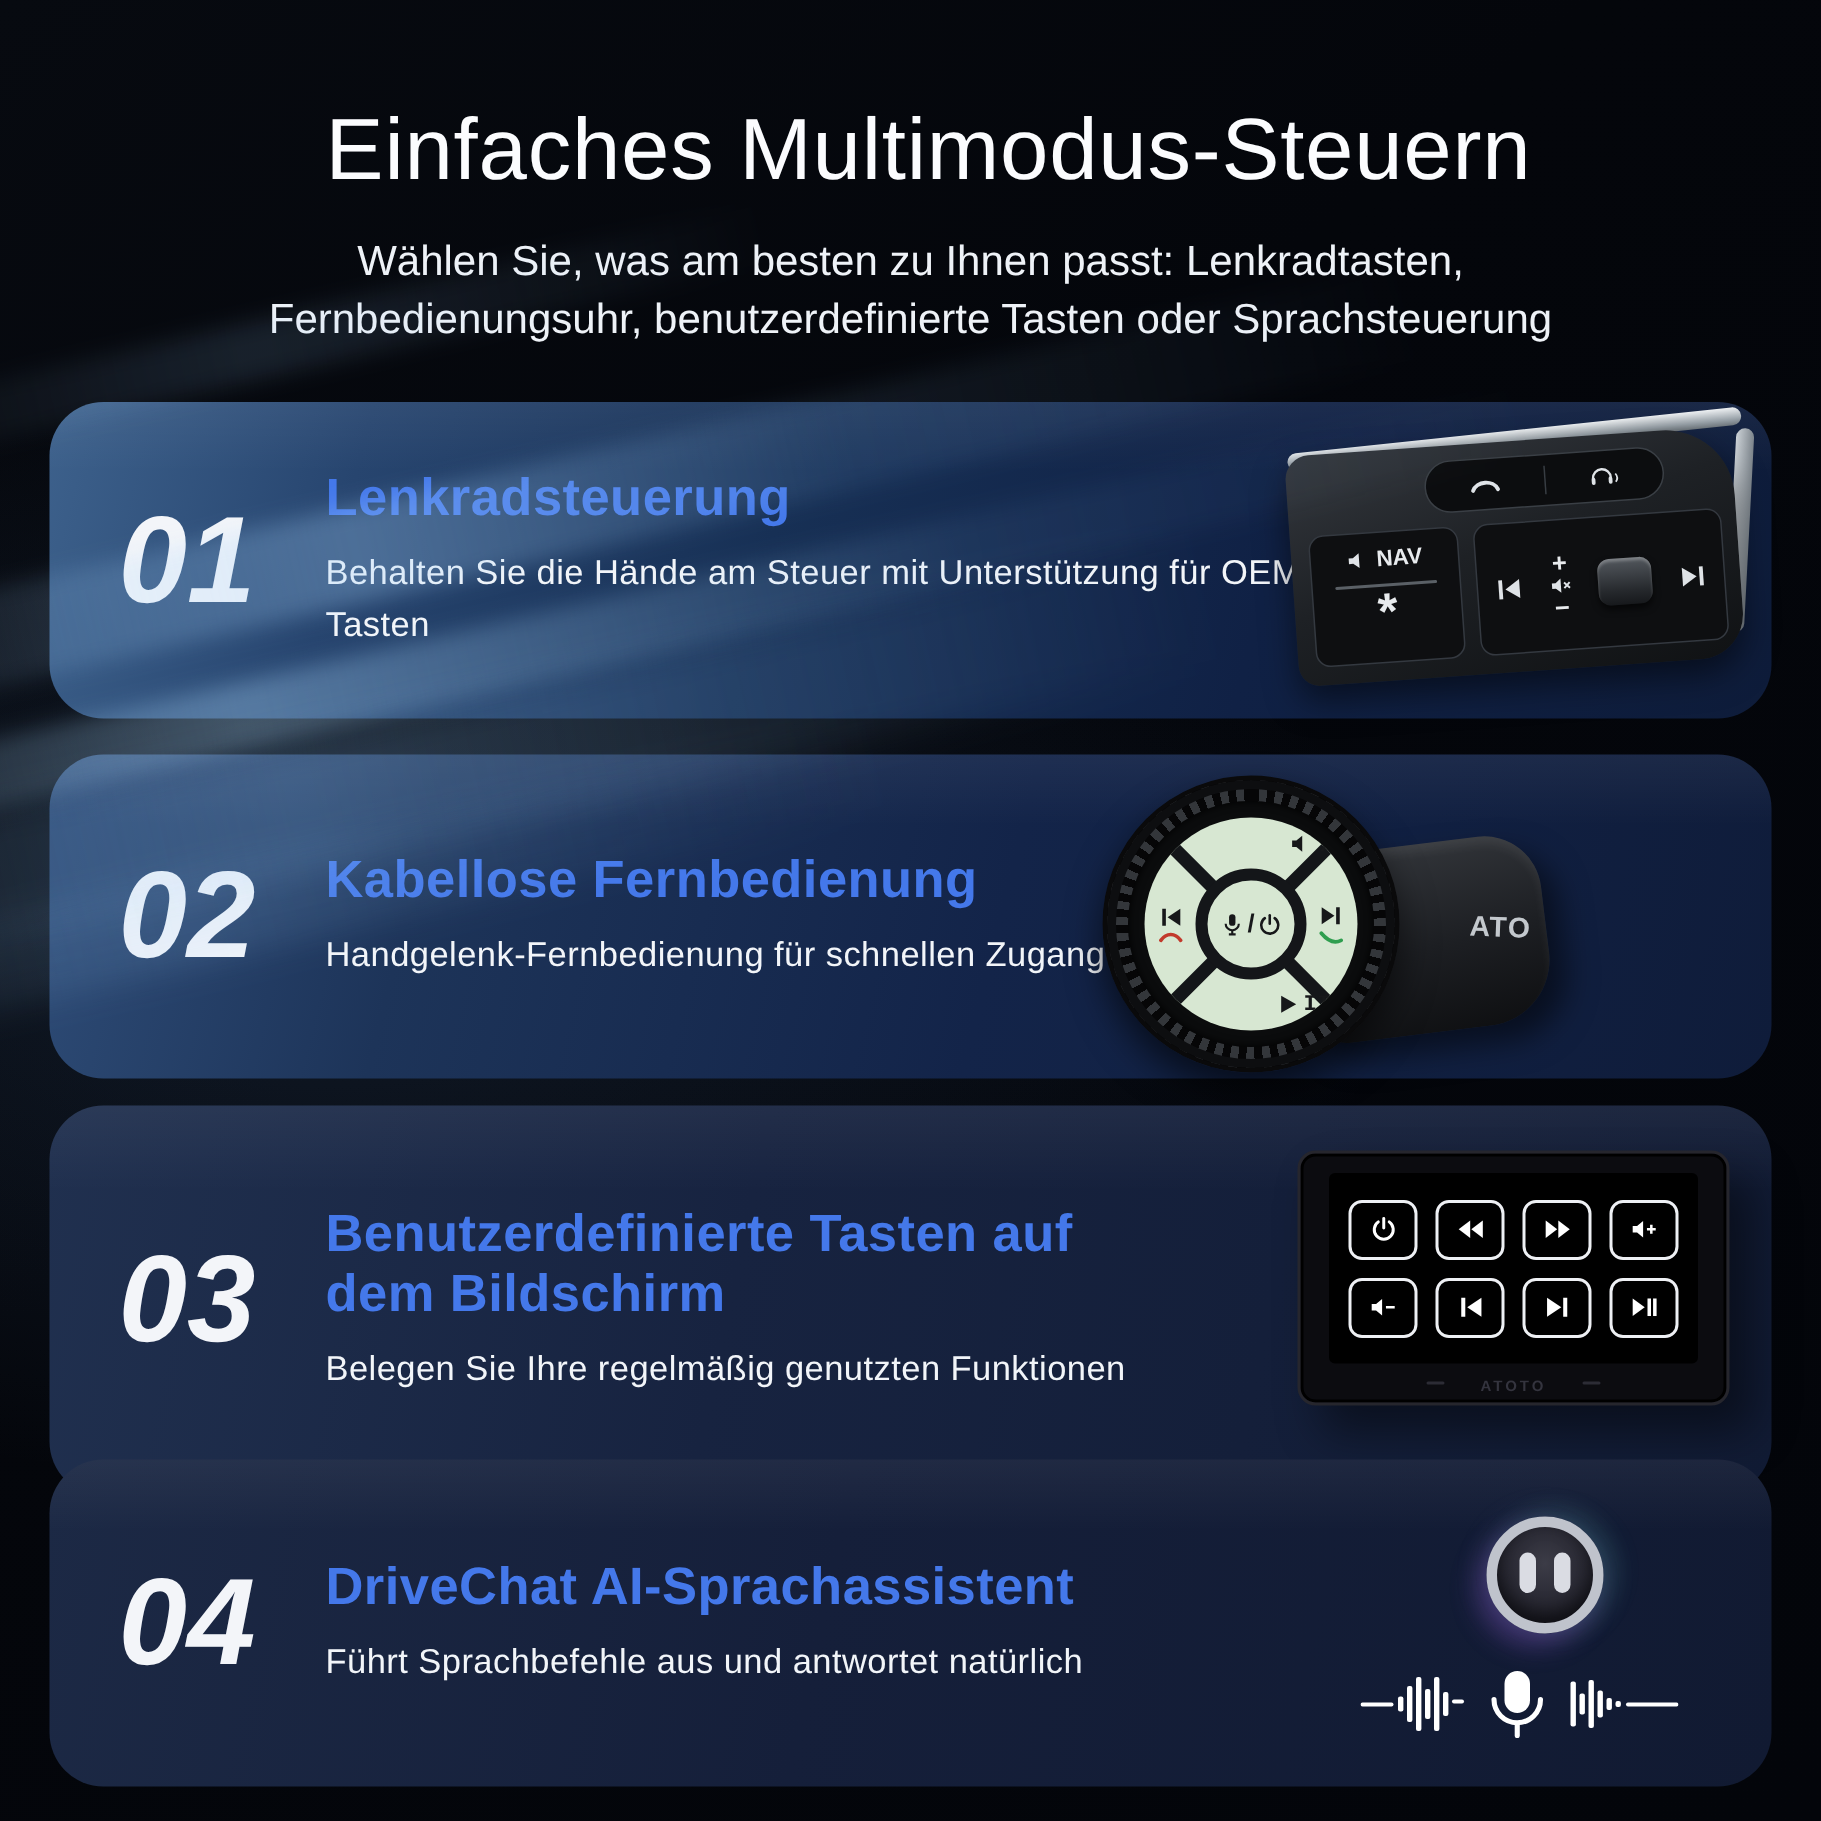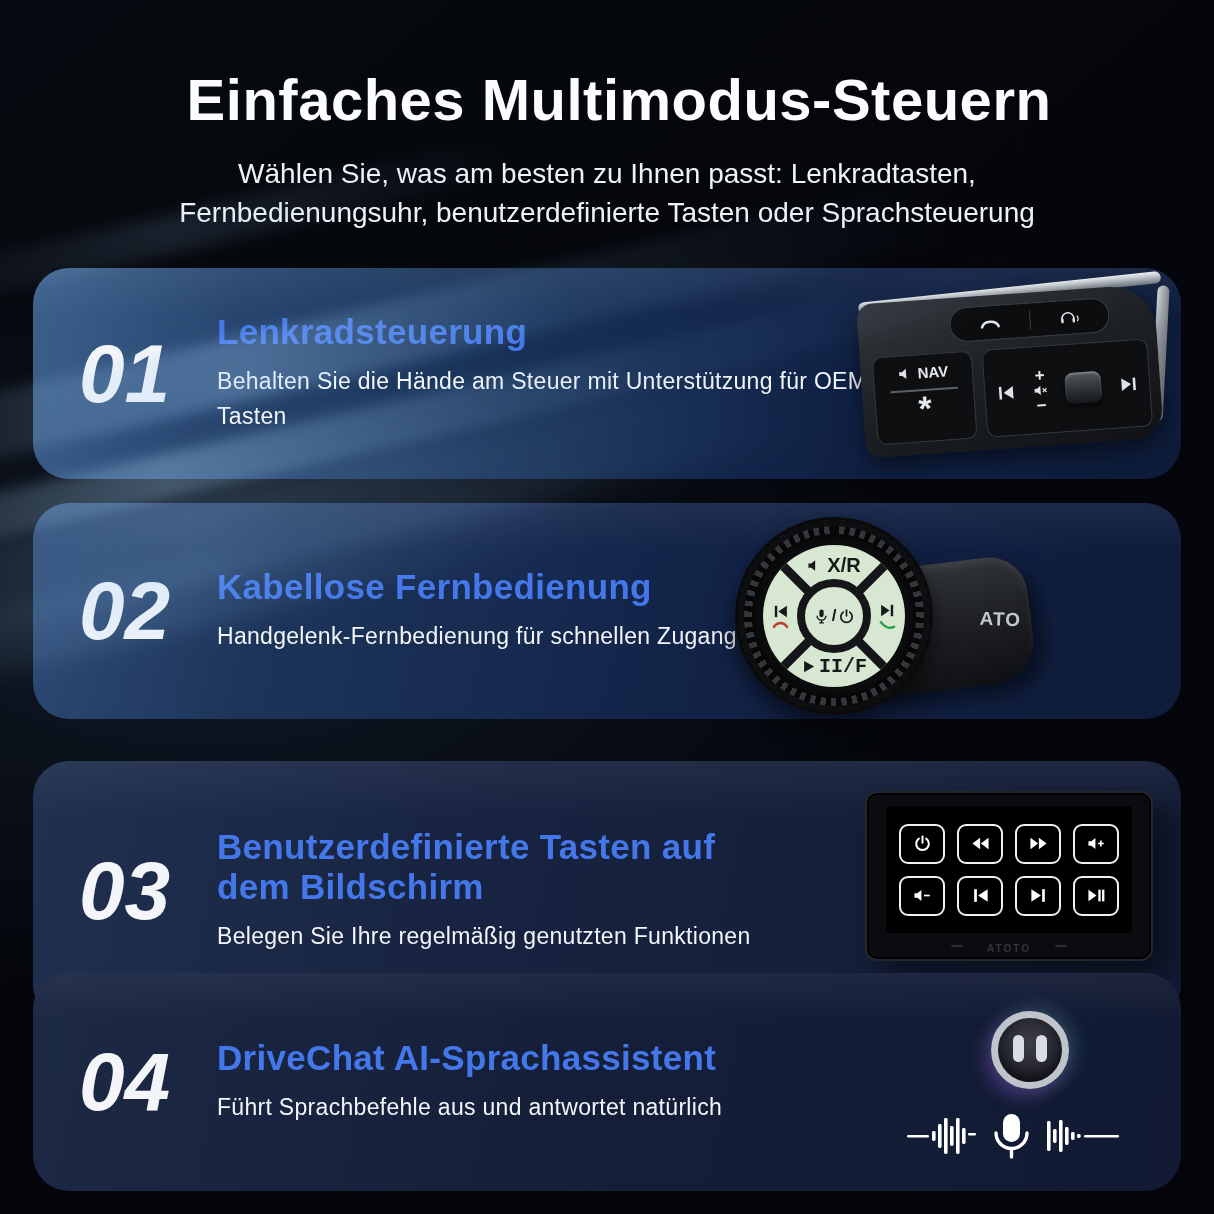--- a/index.html
+++ b/index.html
@@ -17,31 +17,31 @@
   .b1 { top:300px; left:-160px; width:1120px; height:64px;
         background:linear-gradient(90deg, rgba(140,190,235,0), rgba(165,210,250,.30) 35%, rgba(130,180,230,.10) 65%, rgba(140,190,235,0)); }
   .b2 { top:398px; left:-220px; width:1260px; height:44px;
         background:linear-gradient(90deg, rgba(140,190,235,0), rgba(170,215,250,.34) 30%, rgba(130,180,230,.08) 70%, rgba(140,190,235,0)); }
   .b3 { top:470px; left:-220px; width:1040px; height:86px; filter:blur(12px);
         background:linear-gradient(90deg, rgba(140,190,235,0), rgba(150,200,245,.22) 40%, rgba(140,190,235,0)); }
   .b4 { top:575px; left:-260px; width:860px; height:58px; filter:blur(11px);
         background:linear-gradient(90deg, rgba(140,190,235,0), rgba(150,200,245,.15) 45%, rgba(140,190,235,0)); }
   
   .header { position:absolute; top:0; left:0; width:100%; text-align:center; z-index:4; }
-  .title { margin-top:66px; font-size:58px; font-weight:bold; color:#fbfcfe; letter-spacing:.5px;padding-left:24px; }
+  .title { margin-top:66px; font-size:58px; font-weight:normal; color:#fbfcfe; letter-spacing:.5px;padding-left:24px; }
   .subtitle { margin-top:22px; font-size:28px; color:#eef2f7; line-height:1.38; font-weight:500; }
   
   .card { position:absolute; left:33px; width:1148px; border-radius:36px; z-index:3;
           display:flex; align-items:center; }
   .card-1 { top:268px; height:211px;
     background:linear-gradient(104deg,#3d618c 0%,#27456f 18%,#173055 42%,#102145 70%,#0e1c3a 100%); }
   .card-2 { top:503px; height:216px;
     background:linear-gradient(104deg,#2e4c77 0%,#1d3459 22%,#132449 55%,#0f1c3a 100%); }
   .card-3 { top:737px; height:260px;
-    background:linear-gradient(102deg,#20304f 0%,#172340 40%,#111b34 100%);margin-top:24px; }
+    background:linear-gradient(102deg,#20304f 0%,#172340 40%,#111b34 100%); }
   .card-4 { top:973px; height:218px;
     background:linear-gradient(102deg,#1c2945 0%,#151f3a 45%,#111a32 100%); }
   .card::before { content:""; position:absolute; inset:0; border-radius:36px; pointer-events:none;
     background:linear-gradient(180deg, rgba(255,255,255,.05), rgba(255,255,255,0) 22%); }
   .num { flex:none; width:138px; margin-left:46px; font-size:82px; font-weight:800; font-style:italic;
          color:#f3f5f9; text-align:left; }
   .texts { max-width:690px; }
   .card-3 .texts .f-title { max-width:530px; }
   .f-title { font-size:35px; font-weight:bold; color:#4478ea; line-height:1.14; margin-bottom:12px; letter-spacing:.3px; }
   .f-desc { font-size:23px; color:#f2f5f9; line-height:1.55; letter-spacing:.3px; font-weight:500; }
@@ -84,22 +84,22 @@
      border:3px solid #0a0a0b; box-shadow:0 12px 24px rgba(0,0,0,.6), inset 0 0 0 6px #0d0e10; }
   .dial-ring { position:absolute; inset:14px; border-radius:50%; background:#0b0c0d;
      box-shadow:inset 0 0 6px #000; }
   .pad { position:absolute; inset:25px; border-radius:50%; background:#d7e7d2; overflow:hidden; }
   .sep { position:absolute; left:-30%; top:50%; width:160%; height:9px; margin-top:-4.5px; background:#141619; }
   .sep-a { transform:rotate(45deg); } .sep-b { transform:rotate(-45deg); }
   .rcenter { position:absolute; left:50%; top:50%; width:74px; height:74px; margin:-37px 0 0 -37px;
      border-radius:50%; background:#d7e7d2; border:8px solid #141619;
      display:flex; align-items:center; justify-content:center; gap:2px;
      color:#17181a; font-size:17px; font-weight:bold; }
-  .rbtn { position:absolute; display:flex; align-items:center; justify-content:center;
-     color:#17181a; font-size:20px; font-weight:bold; gap:3px; }
+  .rbtn { position:absolute; display:flex; align-items:center; justify-content:flex-end;
+     color:#17181a; font-size:15px; font-weight:bold; gap:3px; }
   .rtop { top:9px; left:0; width:100%; }
   .rbottom { bottom:9px; left:0; width:100%;font-family:Liberation Mono, monospace; }
   .rleft { left:9px; top:50%; transform:translateY(-50%); flex-direction:column; gap:1px; }
   .rright { right:9px; top:50%; transform:translateY(-50%); flex-direction:column; gap:1px; }
   
   .tablet { position:absolute; right:28px; top:30px; width:288px; height:170px; background:#0c0c10;
      border:2px solid #26262d; border-radius:12px; padding:13px 19px 26px; z-index:2;
      box-shadow:16px 18px 30px rgba(0,0,0,.45), inset 0 0 0 2px #000; }
   .tscreen { width:100%; height:100%; background:#000; border-radius:4px;
      display:flex; align-items:center; justify-content:center; }

